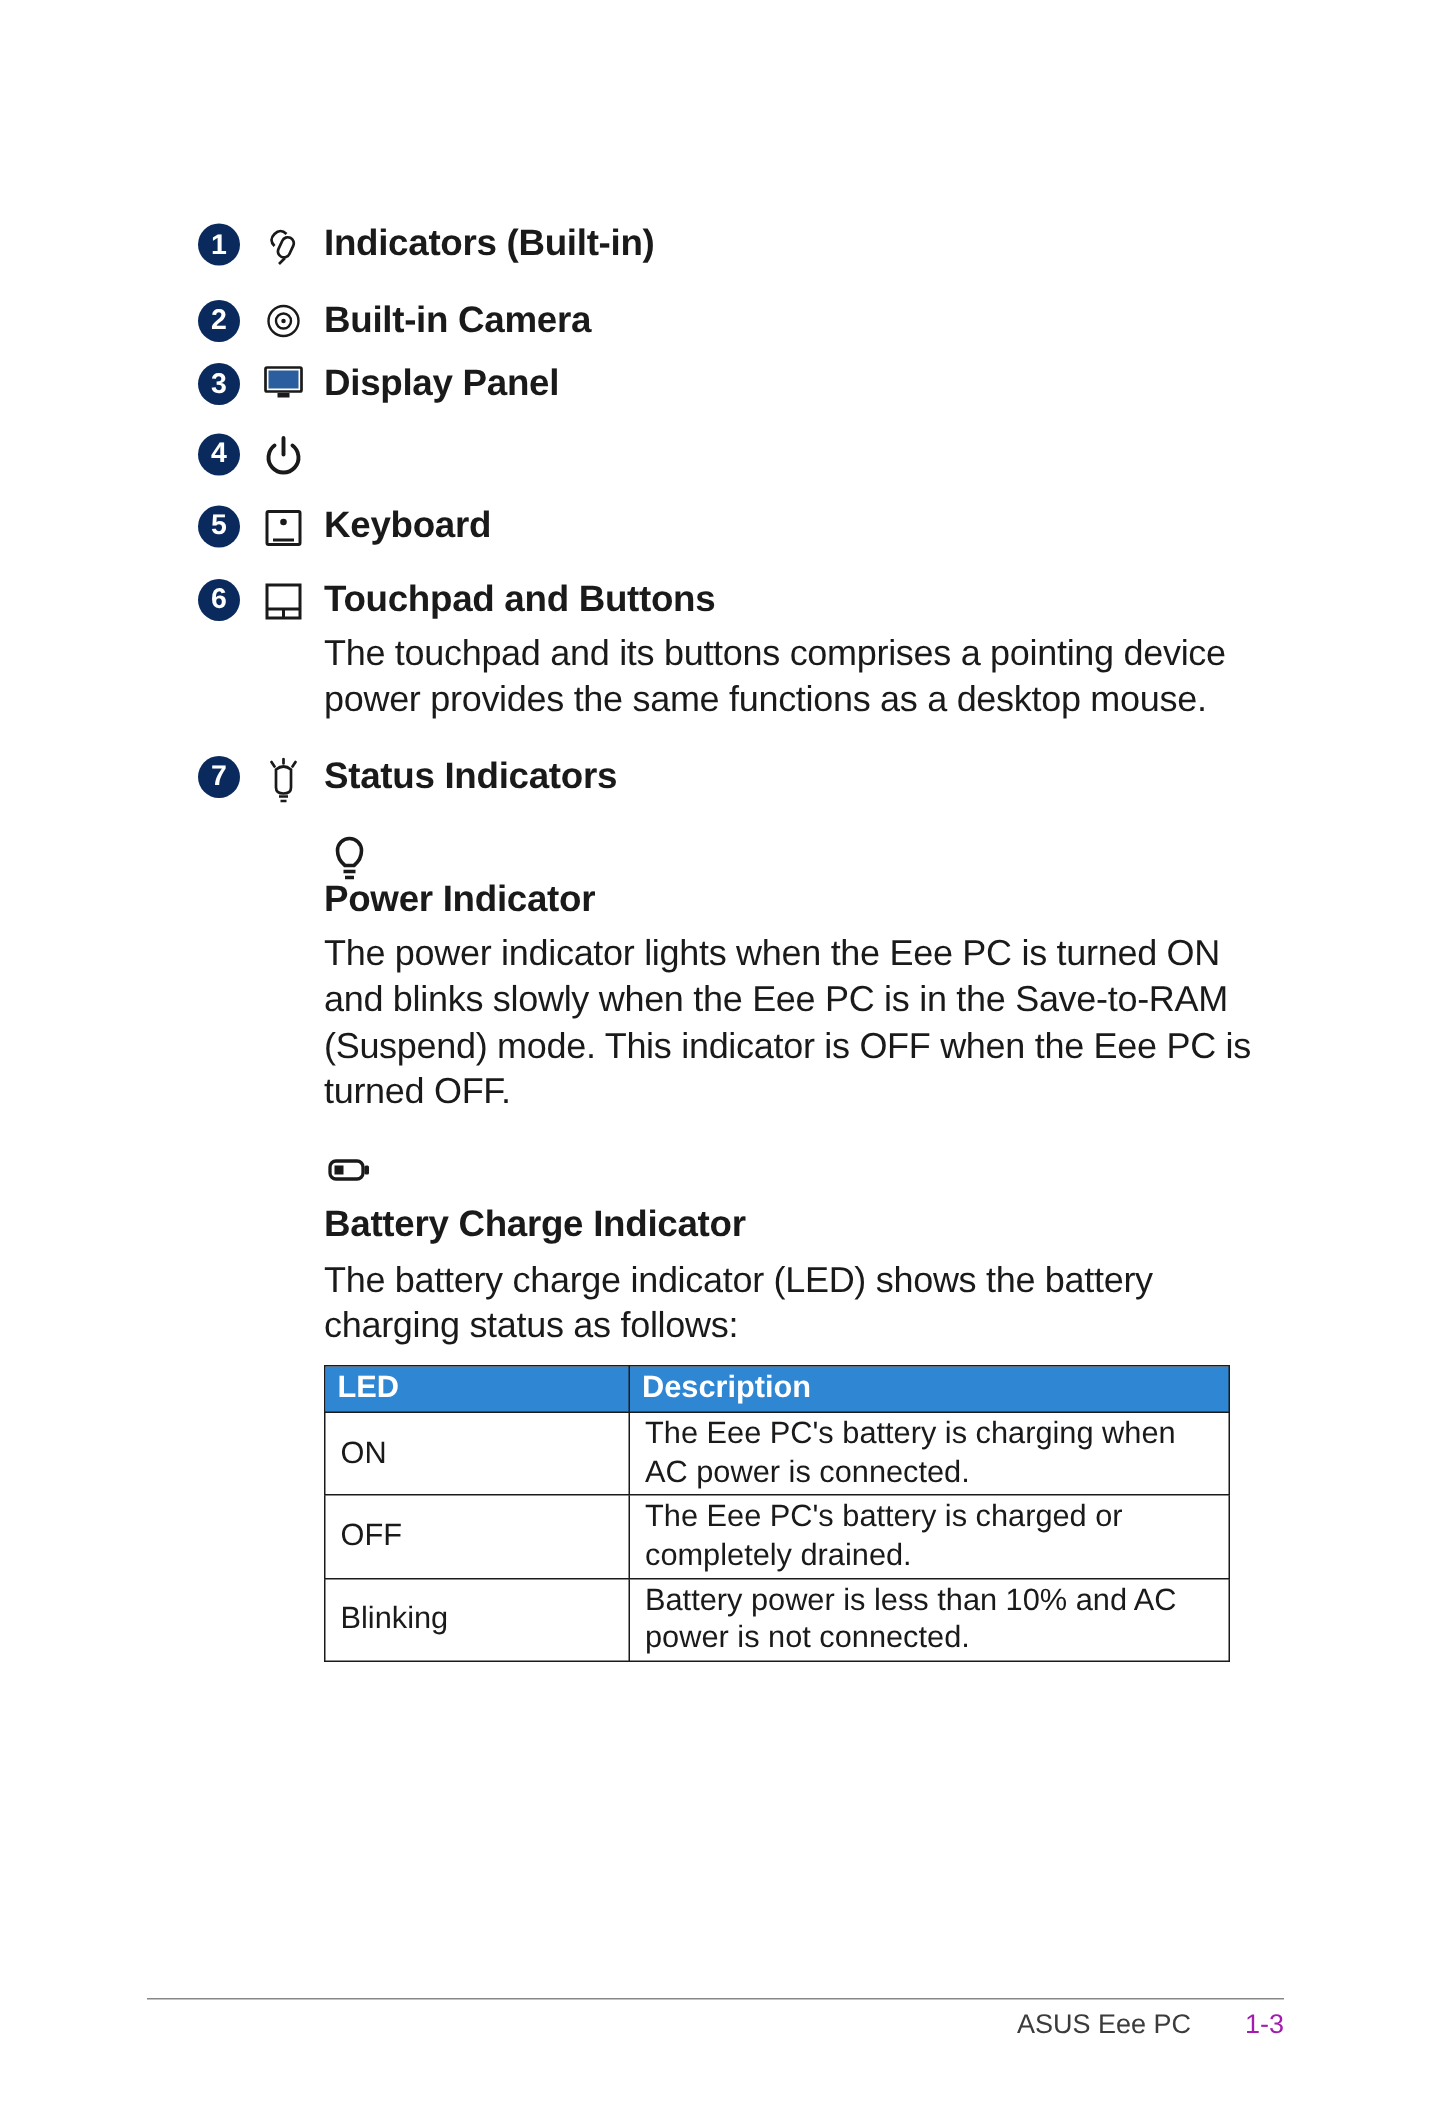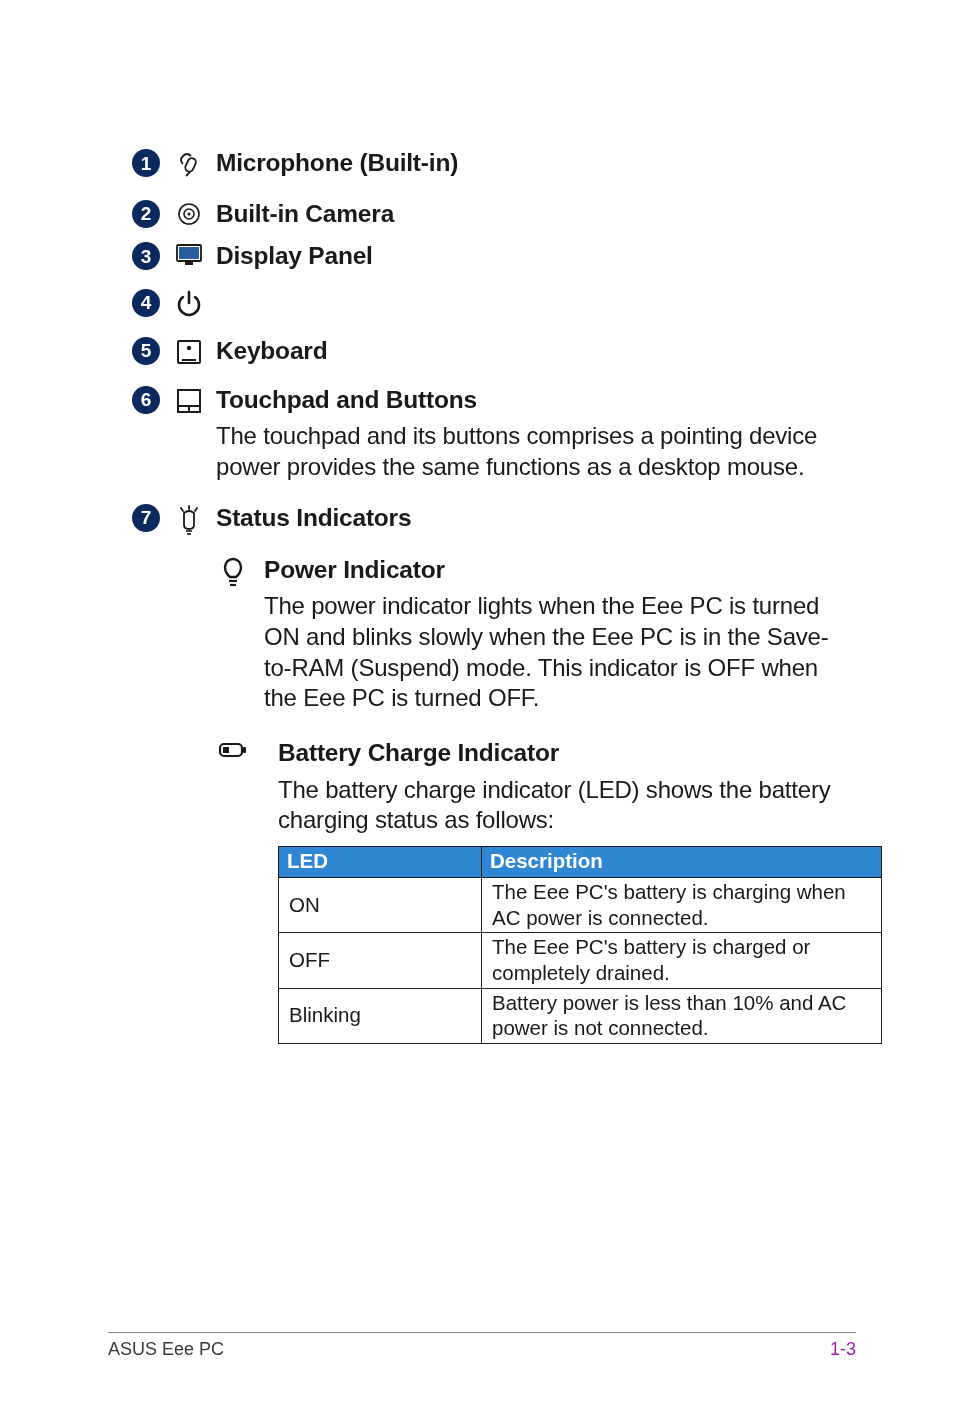--- a/index.html
+++ b/index.html
@@ -65,20 +65,21 @@
     font-size: 24px;
     line-height: 1.28;
     margin-top: 6px;
     letter-spacing: -0.2px;
   }
   .sub-item {
     display: flex;
     align-items: flex-start;
     margin-top: 20px;
     margin-left: 84px;
+    flex-direction: column;
   }
   .sub-item .icon-slot {
     width: 34px;
     margin-right: 14px;
     top: 2px;
   }
   .table-wrap {
     margin-top: 10px;
     margin-left: 0;
   }
@@ -98,25 +99,25 @@
     text-align: left;
     padding: 2px 8px 4px 8px;
   }
   th:first-child { width: 186px; }
   td {
     padding: 1px 8px 2px 10px;
     line-height: 1.25;
   }
   .footer {
     position: absolute;
-    left: 108px;
+    left: 98px;
     right: 98px;
     bottom: 58px;
     display: flex;
-    justify-content: space-between;
+    justify-content: flex-end;
     font-size: 18px;
     color: #3b3b3b;
     border-top: 1px solid #888;
     padding-top: 6px;
   }
   .footer .pg { color: #a21caf; margin-left: 36px; }
   svg { display: block; }
 </style>
 </head>
 <body>
@@ -130,21 +131,21 @@
     <div class="icon-slot">
       <svg width="24" height="28" viewBox="0 0 24 28">
         <g fill="none" stroke="#1a1a1a" stroke-width="1.8">
           <path d="M6 14 Q2 10 6 6 Q10 2 14 6"></path>
           <rect x="10" y="8" width="8" height="14" rx="4" transform="rotate(25 14 14)"></rect>
           <line x1="13" y1="22" x2="9" y2="26"></line>
         </g>
       </svg>
     </div>
     <div class="content">
-      <div class="title">Microphone (Built-in)</div>
+      <div class="title">Indicators (Built-in)</div>
     </div>
   </div>
 
   <div class="item" style="margin-bottom:12px;">
     <div class="badge">
         <span class="num">2</span>
       </div>
     <div class="icon-slot">
       <svg width="26" height="26" viewBox="0 0 26 26">
         <circle cx="13" cy="13" r="10" fill="none" stroke="#1a1a1a" stroke-width="1.6"></circle>

